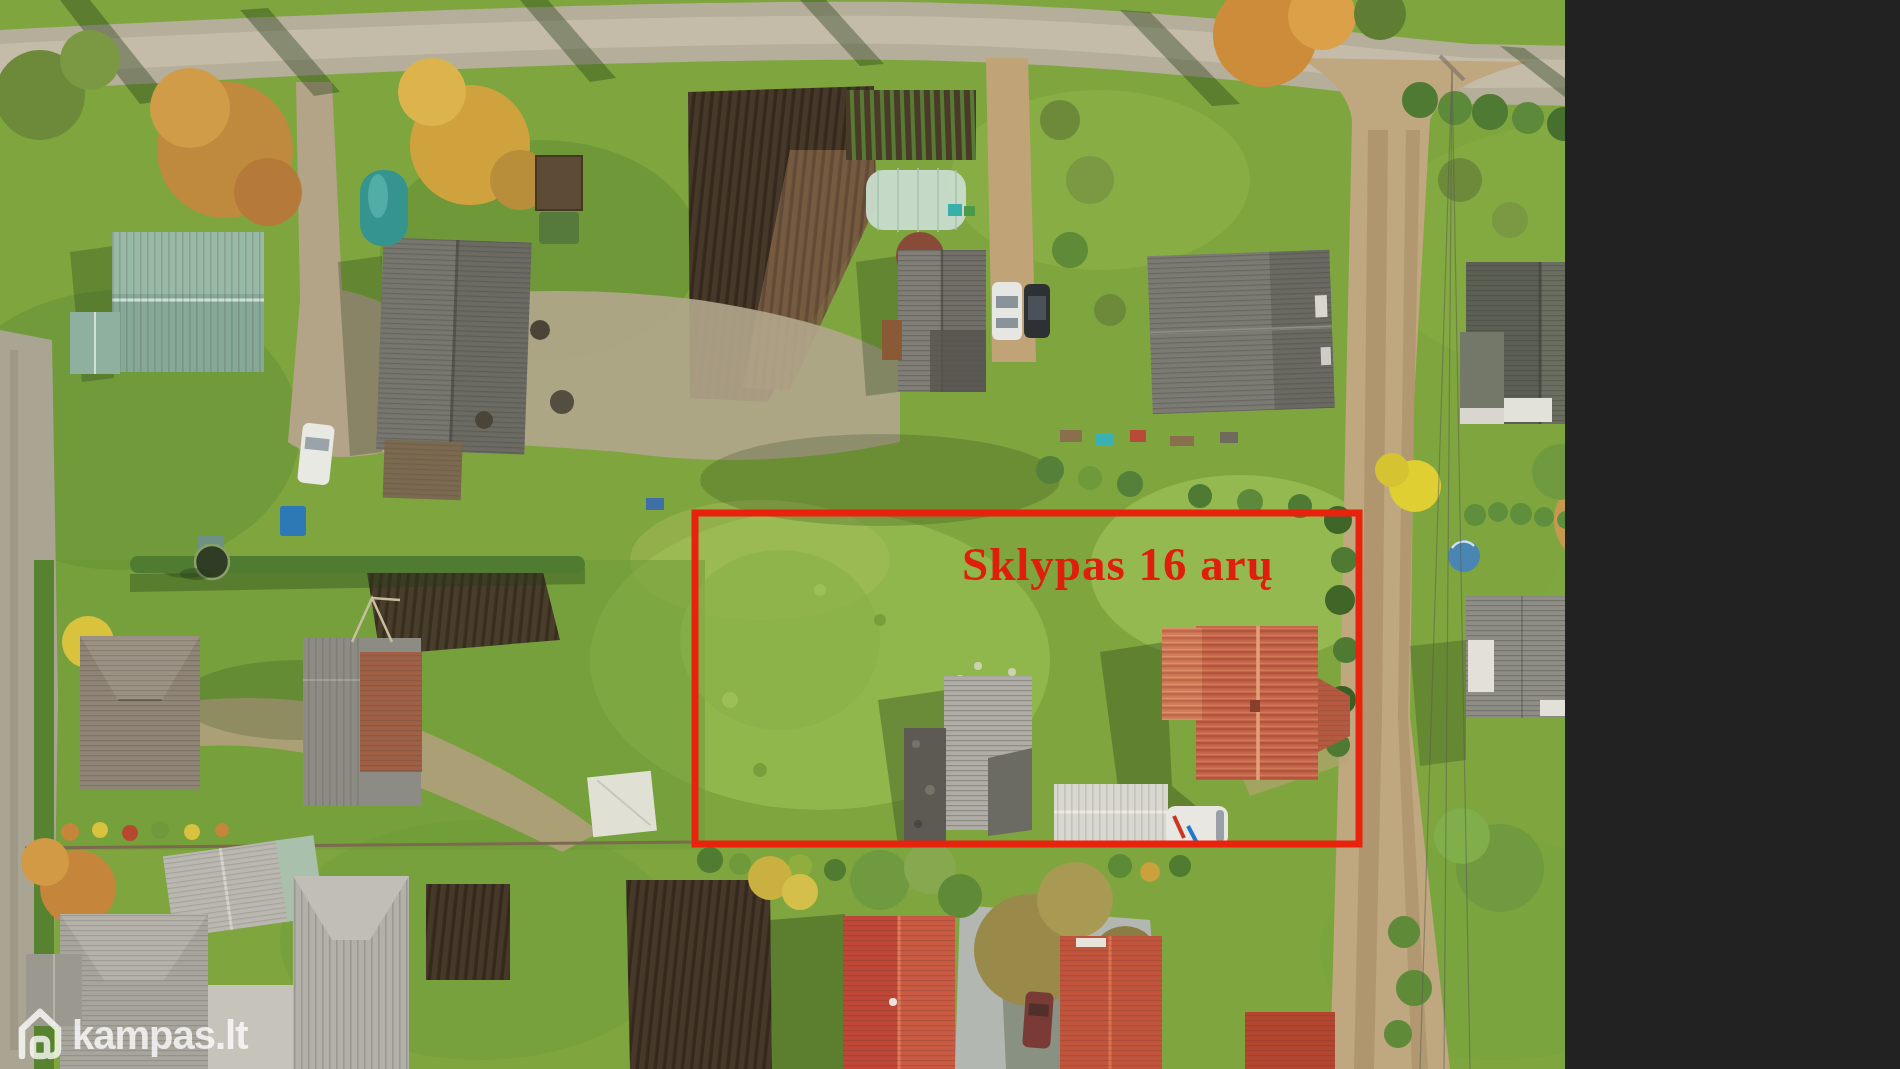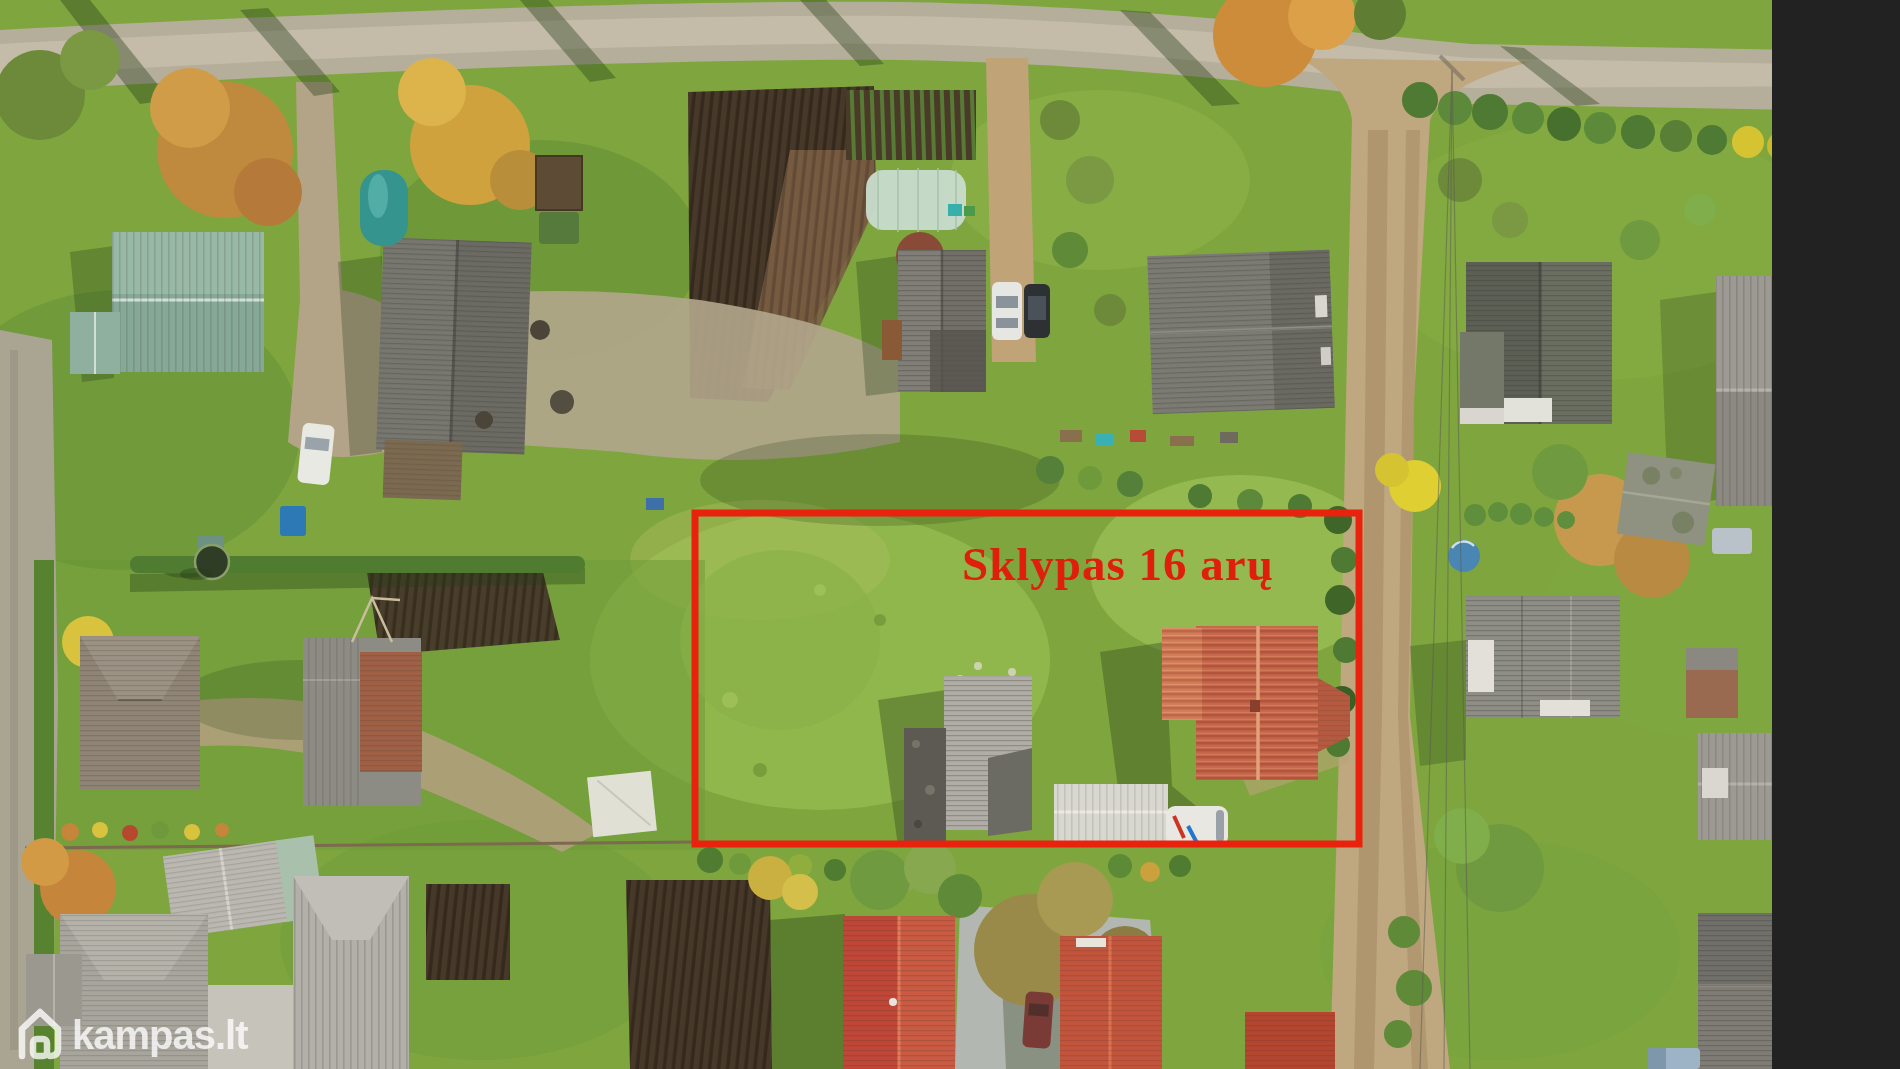--- a/index.html
+++ b/index.html
@@ -1,16 +1,16 @@
 <!DOCTYPE html>
 <html><head>
 <meta charset="utf-8">
 <style>
   html,body{margin:0;padding:0;background:#222;}
-  .stage{position:relative;width:1772px;height:1069px;overflow:hidden;background:#7fa63e;
+  .stage{position:relative;width:1565px;height:1069px;overflow:hidden;background:#7fa63e;
          font-family:"Liberation Sans",sans-serif;}
   .stage svg{display:block;width:1900px;height:1069px;}
   .plot-label{font-family:"Liberation Serif",serif;font-weight:bold;font-size:47px;letter-spacing:1px;}
   .wm-text{font-family:"Liberation Sans",sans-serif;font-weight:bold;font-size:40px;letter-spacing:-1px;}
 </style>
 </head>
 <body>
 
 <div class="stage">
 <svg viewBox="0 0 1900 1069" xmlns="http://www.w3.org/2000/svg">

